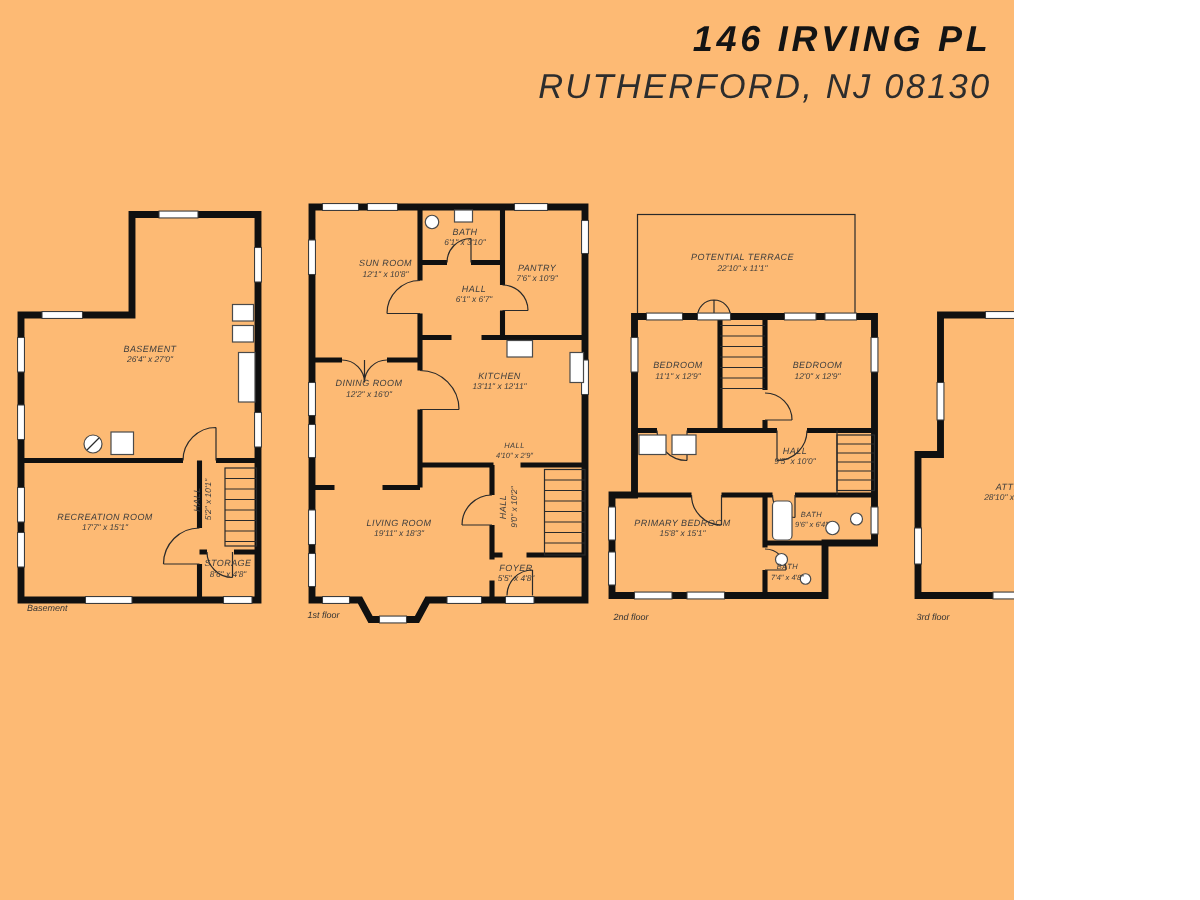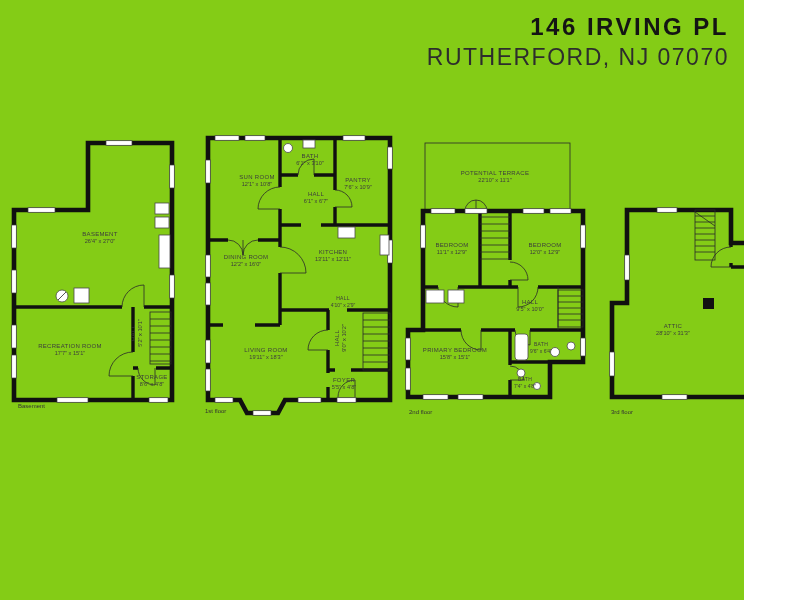--- a/index.html
+++ b/index.html
@@ -1,17 +1,17 @@
 <!DOCTYPE html>
 <html><head>
 <meta charset="utf-8">
 <style>
   html,body{margin:0;padding:0;background:#fff;}
-  #stage{position:relative;width:744px;height:600px;background:#84cc16;overflow:hidden;
-         font-family:"Liberation Sans",sans-serif;}
+  #stage{position:relative;width:676px;height:600px;background:#fdba74;overflow:hidden;
+         font-family:"Liberation Sans",sans-serif;font-style:italic;}
   .header{position:absolute;top:13px;right:15px;text-align:right;}
   .title{font-size:24px;font-weight:700;letter-spacing:2.5px;color:#141414;}
   .subtitle{font-size:23px;font-weight:400;letter-spacing:1.5px;color:#2d2d2d;margin-top:3px;}
   .listing-id{position:absolute;left:3px;top:567px;font-size:21px;color:#111;}
   .plan{position:absolute;}
   .plan svg{position:absolute;left:0;top:0;}
   .room{position:absolute;transform:translate(-50%,-50%);text-align:center;color:#3d3d3d;
         white-space:nowrap;pointer-events:none;}
   .room.vert{transform:translate(-50%,-50%) rotate(-90deg);}
   .rname{font-size:6px;letter-spacing:.3px;}
@@ -24,21 +24,21 @@
   .fix{stroke:#4a4a4a;stroke-width:.8;fill:#fff;}
   .win{fill:#fff;stroke:#3a3a3a;stroke-width:.7;}
 </style>
 </head>
 <body>
 
 <div id="stage">
 
   <div class="header">
     <div class="title">146 IRVING PL</div>
-    <div class="subtitle">RUTHERFORD, NJ 07070</div>
+    <div class="subtitle">RUTHERFORD, NJ 08130</div>
   </div>
 
   <div class="plan" style="left:10px;top:140px;width:166px;height:266px">
     <svg width="166" height="266" viewBox="0 0 166 266">
       <path class="wall" d="M78,3 H162 V260 H4 V70 H78 Z"></path>
       <path class="iwall" d="M4,167 H112 M134,167 H162"></path>
       <path class="iwall" d="M123,167 V212 M123,236 V260"></path>
       <path class="iwall" d="M123,228 H128 M146,228 H162"></path>
 
       <g>

